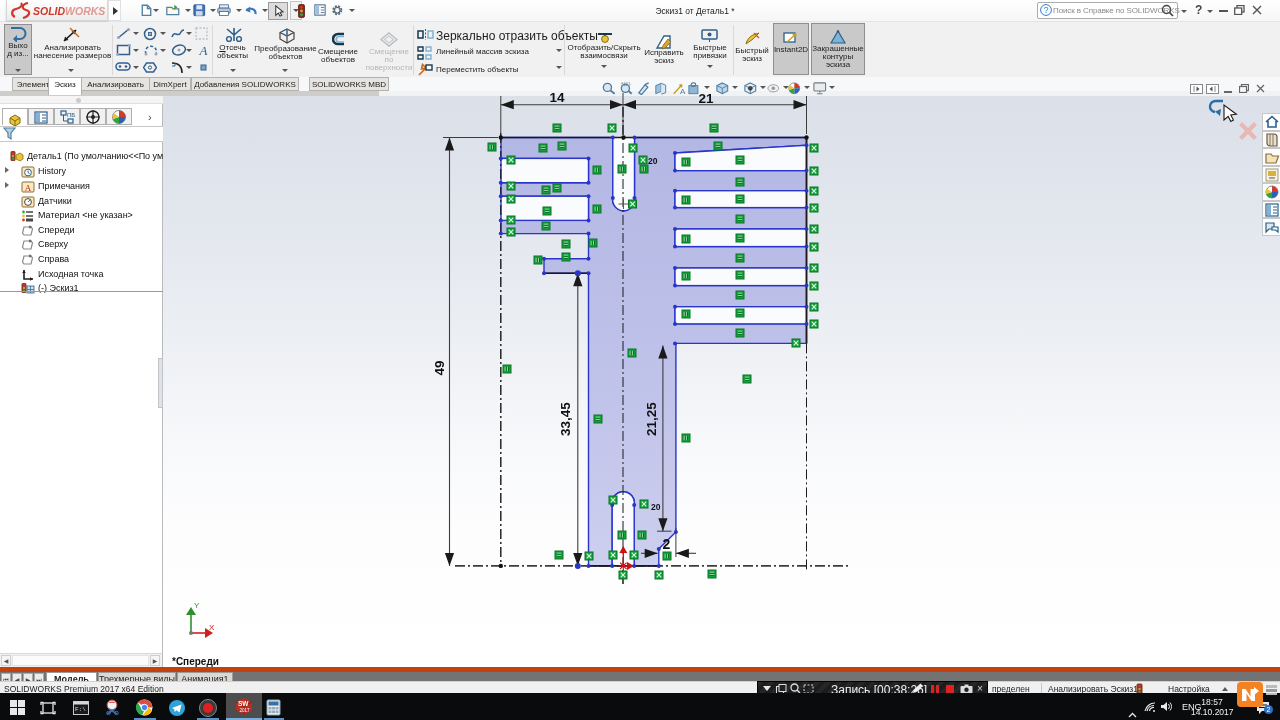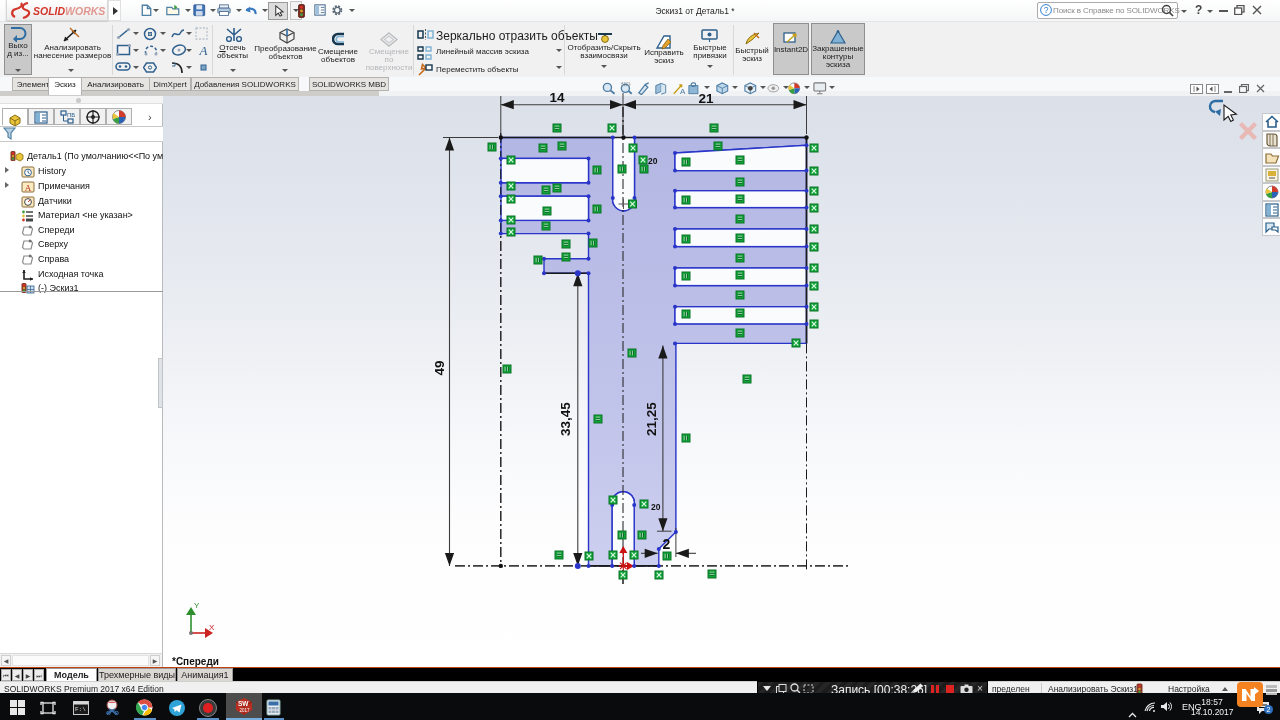--- a/index.html
+++ b/index.html
@@ -4,21 +4,21 @@
 html,body{width:1280px;height:720px;overflow:hidden}
 body{font-family:"Liberation Sans",sans-serif;-webkit-font-smoothing:antialiased}
 #app{position:relative;width:1280px;height:720px;background:#fff}
 .abs{position:absolute}
 #titlebar{left:0;top:0;width:1280px;height:22px;background:linear-gradient(#ffffff,#f5f6f7);border-bottom:1px solid #e3e4e6}
 #ribbon{left:0;top:22px;width:1280px;height:55px;background:#f1f1f2}
 #tabstrip{left:0;top:77px;width:1280px;height:19px;background:#f7f8f9}
 #leftpanel{left:0;top:96px;width:163px;height:557px;background:#fff;border-right:1px solid #b9babc}
 #viewport{left:163px;top:96px;width:1117px;height:571px;background:linear-gradient(180deg,#dbe0e9 0%,#e0e4ec 15%,#eaedf2 38%,#f7f8fa 60%,#fdfdfe 75%,#ffffff 100%)}
 #scrollstrip{left:0;top:653px;width:163px;height:14px;background:#f1f1f1;border-right:1px solid #b9babc;border-top:1px solid #d8d8d8}
-#doctabs{left:0;top:667px;width:1280px;height:14px;background:#000000;border-top:1px solid #c2410c}
+#doctabs{left:0;top:667px;width:1280px;height:14px;background:#737373;border-top:5px solid #c2410c}
 #statusbar{left:0;top:681px;width:1280px;height:12px;background:#f0f0f0;border-top:1px solid #d0d0d0}
 #taskbar{left:0;top:693px;width:1280px;height:36px;background:#0a0b0d}
 .rtxt{font-size:8px;color:#1c1c1c;text-align:center;line-height:7.6px}
 .rtxt div{line-height:7.2px;padding-top:1px}
 .tab{position:absolute;top:0;height:14px;font-size:8px;color:#222;text-align:center;line-height:14px;border:1px solid #b3b2b0;background:#e6e4e1}
 .tab.act{background:#fff;height:18px;border-bottom:none;z-index:2}
 .tree{font-size:9px;color:#111;white-space:nowrap}
 .dtab{position:absolute;top:0;height:14px;font-size:9px;text-align:center;border:1px solid #9a9a9a;border-bottom:none;background:#dbd8d4;line-height:13px;color:#222}
 </style></head><body>
 <div id="app">

